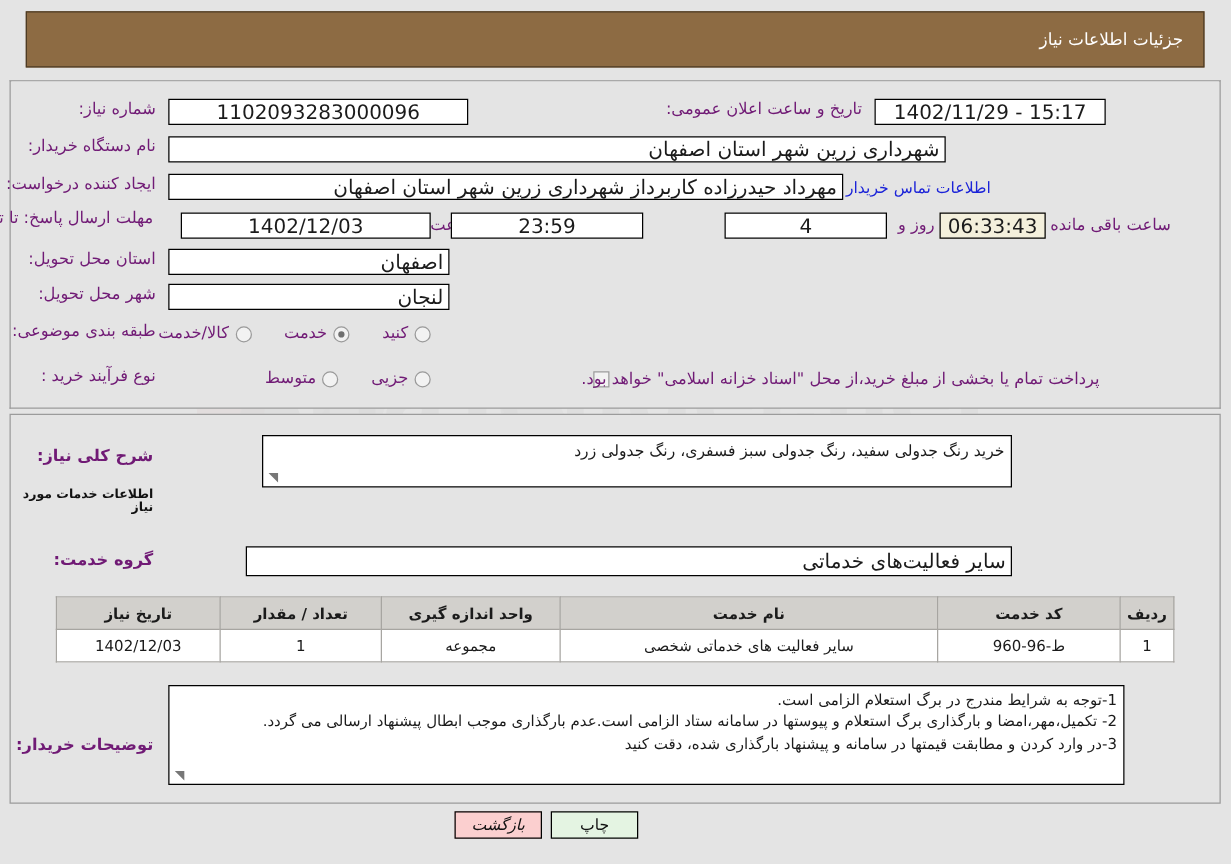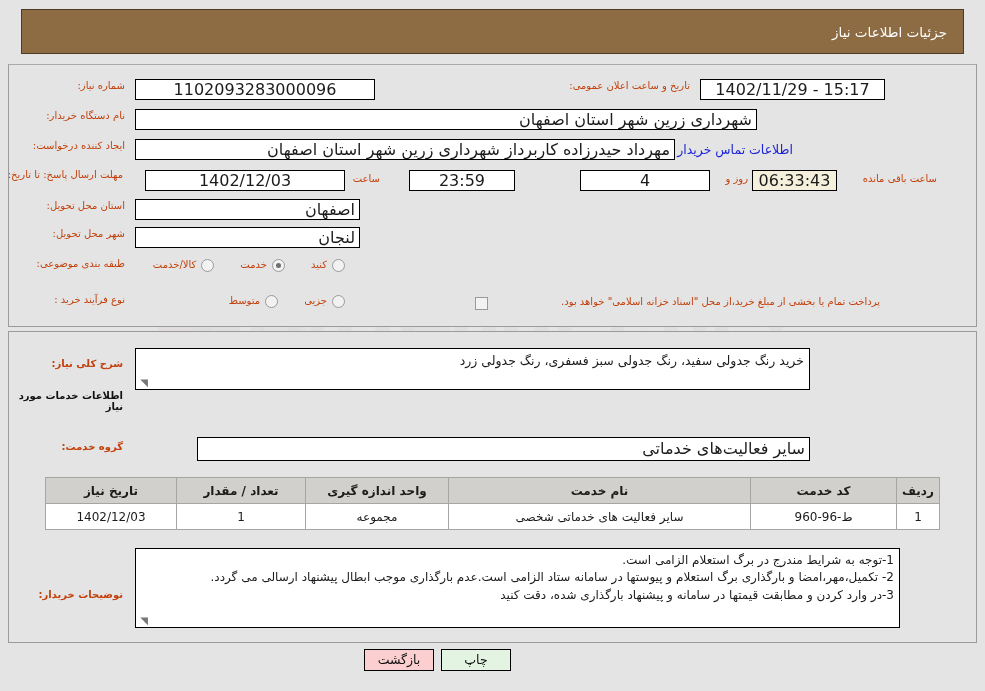--- a/index.html
+++ b/index.html
@@ -52,22 +52,22 @@
     border: 1px solid #9b9b9b;
     box-sizing: border-box;
     z-index: 2;
   }
   #panel-top    { left: 8px;  top: 64px;  width: 969px; height: 263px; border-top-color:#a9a9a9; }
   #panel-bottom { left: 8px;  top: 331px; width: 969px; height: 312px; }
 
   
   .row { position: absolute; display: flex; align-items: center; }
   .lbl {
-    font-size: 10px;
-    color: #c2410c;
+    font-size: 13px;
+    color: #701a75;
     white-space: nowrap;
     line-height: 1.25;
   }
   .lbl.strong { font-weight: bold; }
   .fld {
     background: #ffffff;
     border: 1px solid #000000;
     box-sizing: border-box;
     font-size: 16px;
     color: #1b1b1b;
@@ -175,21 +175,21 @@
     border: 1px solid #000000;
     box-sizing: border-box;
     height: 22px;
     line-height: 20px;
     font-size: 12.5px;
     text-align: center;
     color: #111;
     cursor: pointer;
   }
   .btn.print  { background: #e4f4e2; }
-  .btn.back   { background: #fbcfcf; }
+  .btn.back   { background: #fbcfcf; font-style: italic; }
 </style>
 </head>
 <body>
 
 <div id="page">
 
   <svg class="watermark" viewBox="0 0 985 260">
     <g fill="#d8b6b6" opacity="0.55">
       <path d="M150 10 h70 l-10 130 q-25 28 -25 28 q0 0 -25 -28 z"></path>
       <path d="M160 120 l-60 55 l18 18 l60 -55 z"></path>
@@ -228,21 +228,21 @@
     <span class="lbl">ایجاد کننده درخواست:</span>
   </div>
   <div class="fld right" style="position:absolute; top:139px; right:310px; width:540px; z-index:4;">مهرداد حیدرزاده کاربرداز شهرداری زرین شهر استان اصفهان</div>
   <a class="link" style="position:absolute; top:142px; right:192px; z-index:4;">اطلاعات تماس خریدار</a>
 
   <div style="position:absolute; top:163px; right:862px; width:110px; z-index:4; text-align:right;">
     <span class="lbl">مهلت ارسال پاسخ: تا تاریخ:</span>
   </div>
   <div class="fld center" style="position:absolute; top:170px; right:640px; width:200px; z-index:4;">1402/12/03</div>
   <span class="lbl" style="position:absolute; top:173px; right:605px; z-index:4;">ساعت</span>
-  <div class="fld center" style="position:absolute; top:170px; right:470px; width:106px; z-index:4;">23:59</div>
+  <div class="fld center" style="position:absolute; top:170px; right:470px; width:154px; z-index:4;">23:59</div>
   <div class="fld center" style="position:absolute; top:170px; right:275px; width:130px; z-index:4;">4</div>
   <span class="lbl" style="position:absolute; top:173px; right:237px; z-index:4;">روز و</span>
   <div class="fld beige" style="position:absolute; top:170px; right:148px; width:85px; z-index:4;">06:33:43</div>
   <span class="lbl" style="position:absolute; top:173px; right:48px; z-index:4;">ساعت باقی مانده</span>
 
   <div class="row" style="top:200px; right:860px; z-index:4;">
     <span class="lbl">استان محل تحویل:</span>
   </div>
   <div class="fld right" style="position:absolute; top:199px; right:625px; width:225px; z-index:4;">اصفهان</div>
 
@@ -282,21 +282,21 @@
       <span class="lbl">متوسط</span>
     </div>
   </div>
 
   <span class="chk" style="position:absolute; top:297px; right:497px; z-index:4;"></span>
   <span class="lbl" style="position:absolute; top:296px; right:105px; z-index:4;">پرداخت تمام یا بخشی از مبلغ خرید،از محل "اسناد خزانه اسلامی" خواهد بود.</span>
 
   <div class="panel" id="panel-bottom"></div>
 
   <span class="lbl strong" style="position:absolute; top:358px; right:862px; z-index:4;">شرح کلی نیاز:</span>
-  <div class="ta" style="position:absolute; top:348px; right:175px; width:675px; height:42px; z-index:4;">
+  <div class="ta" style="position:absolute; top:348px; right:175px; width:600px; height:42px; z-index:4;">
     <span>خرید رنگ جدولی سفید، رنگ جدولی سبز فسفری، رنگ جدولی زرد</span>
     <span class="grip">◥</span>
   </div>
 
   <div class="section-head" style="top:390px; right:862px; z-index:4;">اطلاعات خدمات مورد نیاز</div>
 
   <span class="lbl strong" style="position:absolute; top:441px; right:862px; z-index:4;">گروه خدمت:</span>
   <div class="fld right" style="position:absolute; top:437px; right:175px; width:613px; height:24px; line-height:22px; z-index:4;">سایر فعالیت‌های خدماتی</div>
 
   <table class="grid" style="top:477px; right:45px; width:895px;">

